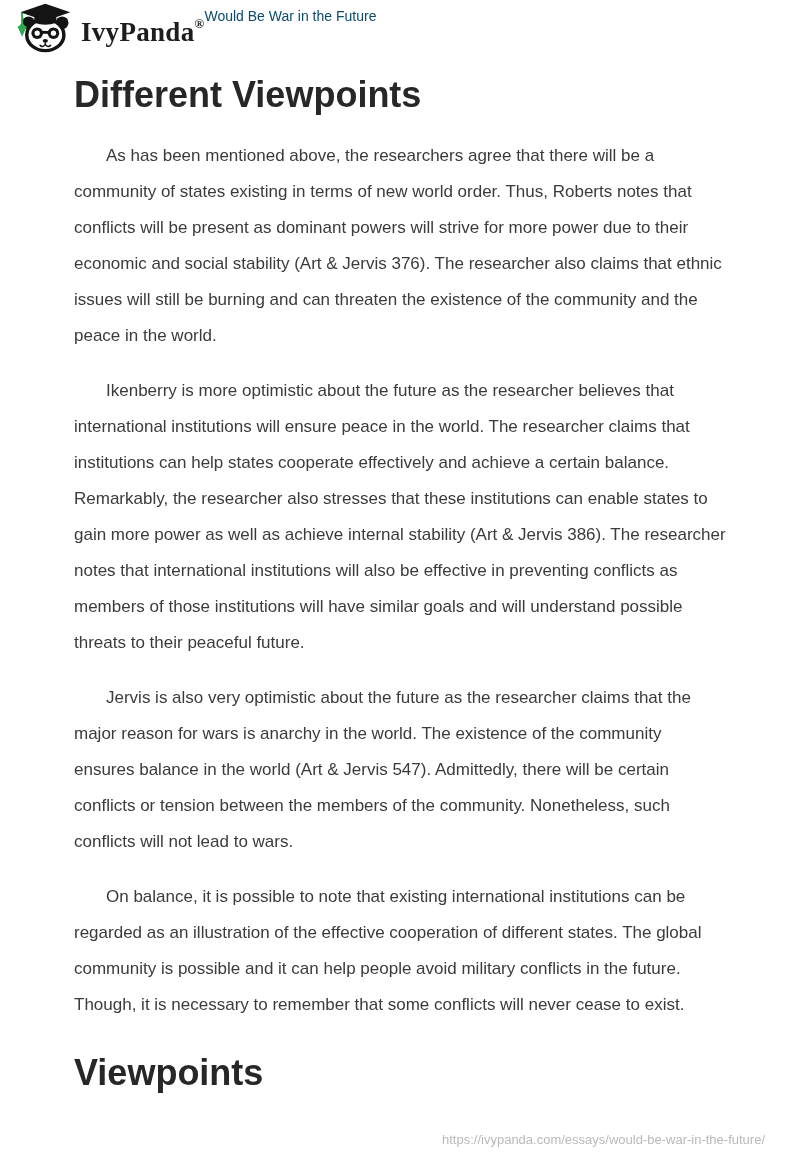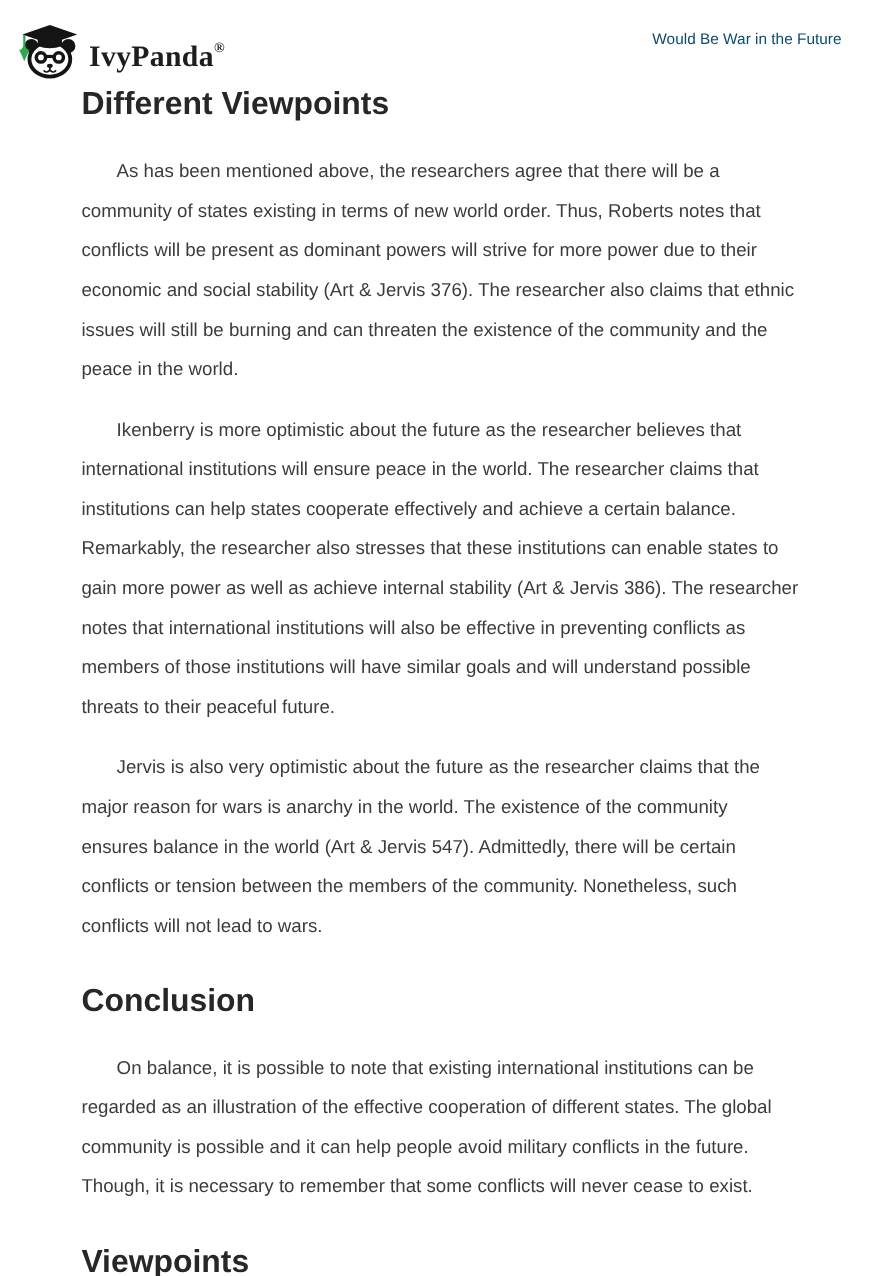--- a/index.html
+++ b/index.html
@@ -11,23 +11,21 @@
     background: #ffffff;
     font-family: "Liberation Sans", sans-serif;
     overflow: hidden;
   }
   .header {
     position: absolute;
     top: 0; left: 0; right: 0;
     height: 62px;
     display: flex;
     align-items: flex-start;
-    justify-content: space-between;
-    padding: 19px 35px 0 14px;
-    gap: 31px;
+    padding: 0 35px 0 14px;
   }
   .brand {
     display: flex;
     align-items: center;
     gap: 9px;
     cursor: pointer;
   }
   .logo-icon svg { display: block; }
   .brand-name {
     font-family: "Liberation Serif", serif;
@@ -48,21 +46,21 @@
     margin-top: 8px;
   }
   .content {
     position: absolute;
     top: 62px;
     left: 74px;
     width: 652px;
     color: #3b3b3b;
   }
   .content h1 {
-    font-size: 29px;
+    font-size: 36px;
     line-height: 34px;
     font-weight: 700;
     color: #272727;
     margin: 33px 0 26px;
   }
   .content h1.first { margin-top: 16px; }
   .content p {
     font-size: 17px;
     line-height: 36px;
     text-indent: 32px;
@@ -113,20 +111,20 @@
     </div>
     <div class="doc-title">Would Be War in the Future</div>
   </header>
 
   <main class="content">
     <h1 class="first">Different Viewpoints</h1>
     <p>As has been mentioned above, the researchers agree that there will be a community of states existing in terms of new world order. Thus, Roberts notes that conflicts will be present as dominant powers will strive for more power due to their economic and social stability (Art &amp; Jervis 376). The researcher also claims that ethnic issues will still be burning and can threaten the existence of the community and the peace in the world.</p>
     <p>Ikenberry is more optimistic about the future as the researcher believes that international institutions will ensure peace in the world. The researcher claims that institutions can help states cooperate effectively and achieve a certain balance. Remarkably, the researcher also stresses that these institutions can enable states to gain more power as well as achieve internal stability (Art &amp; Jervis 386). The researcher notes that international institutions will also be effective in preventing conflicts as members of those institutions will have similar goals and will understand possible threats to their peaceful future.</p>
     <p>Jervis is also very optimistic about the future as the researcher claims that the major reason for wars is anarchy in the world. The existence of the community ensures balance in the world (Art &amp; Jervis 547). Admittedly, there will be certain conflicts or tension between the members of the community. Nonetheless, such conflicts will not lead to wars.</p>
 
-    <h1>Conclusion</h1>
     <p>On balance, it is possible to note that existing international institutions can be regarded as an illustration of the effective cooperation of different states. The global community is possible and it can help people avoid military conflicts in the future. Though, it is necessary to remember that some conflicts will never cease to exist.</p>
 
     <h1>Viewpoints</h1>
   </main>
 
+  <div class="footer-url">https://ivypanda.com/essays/would-be-war-in-the-future/</div>
 
 </div>
 
 </body></html>

